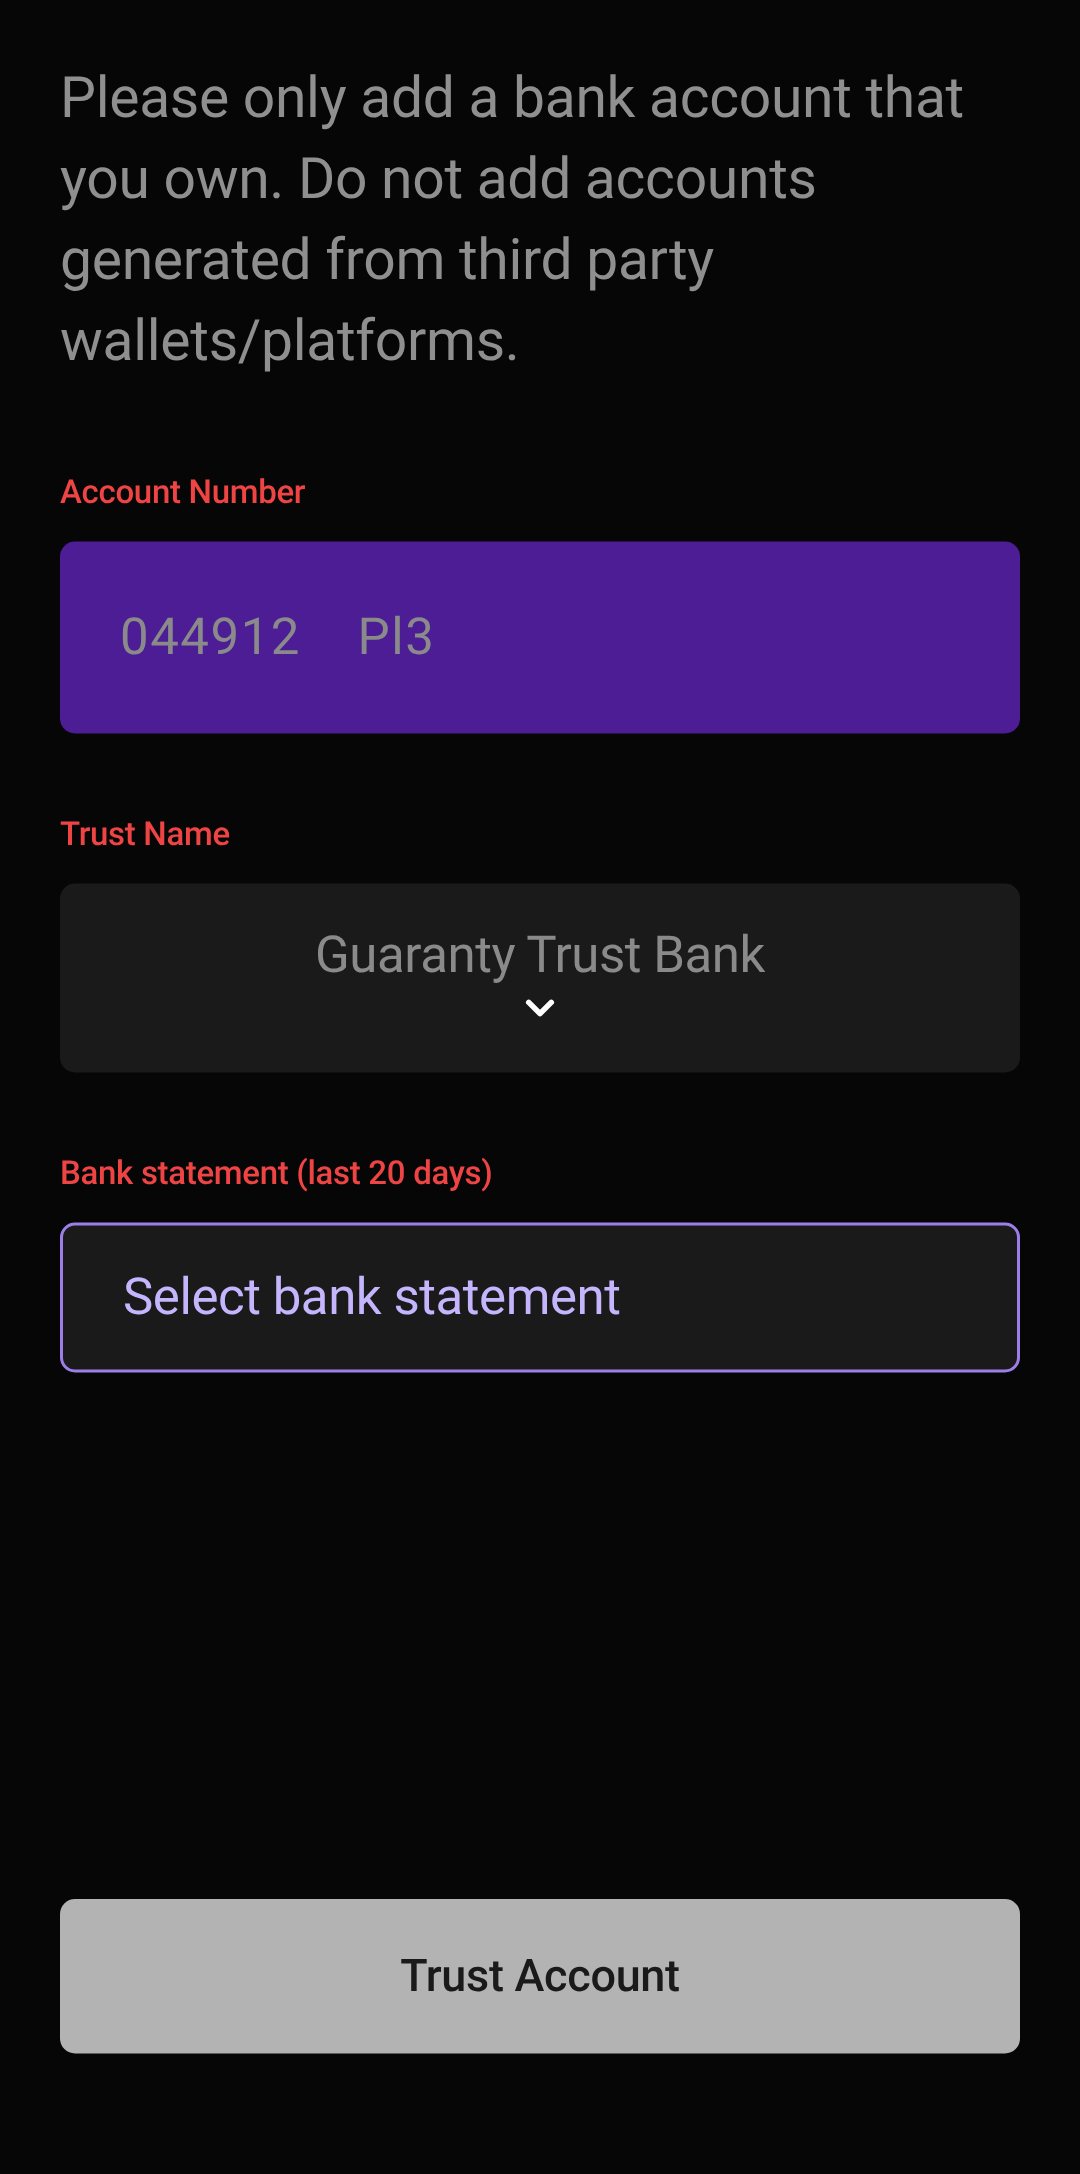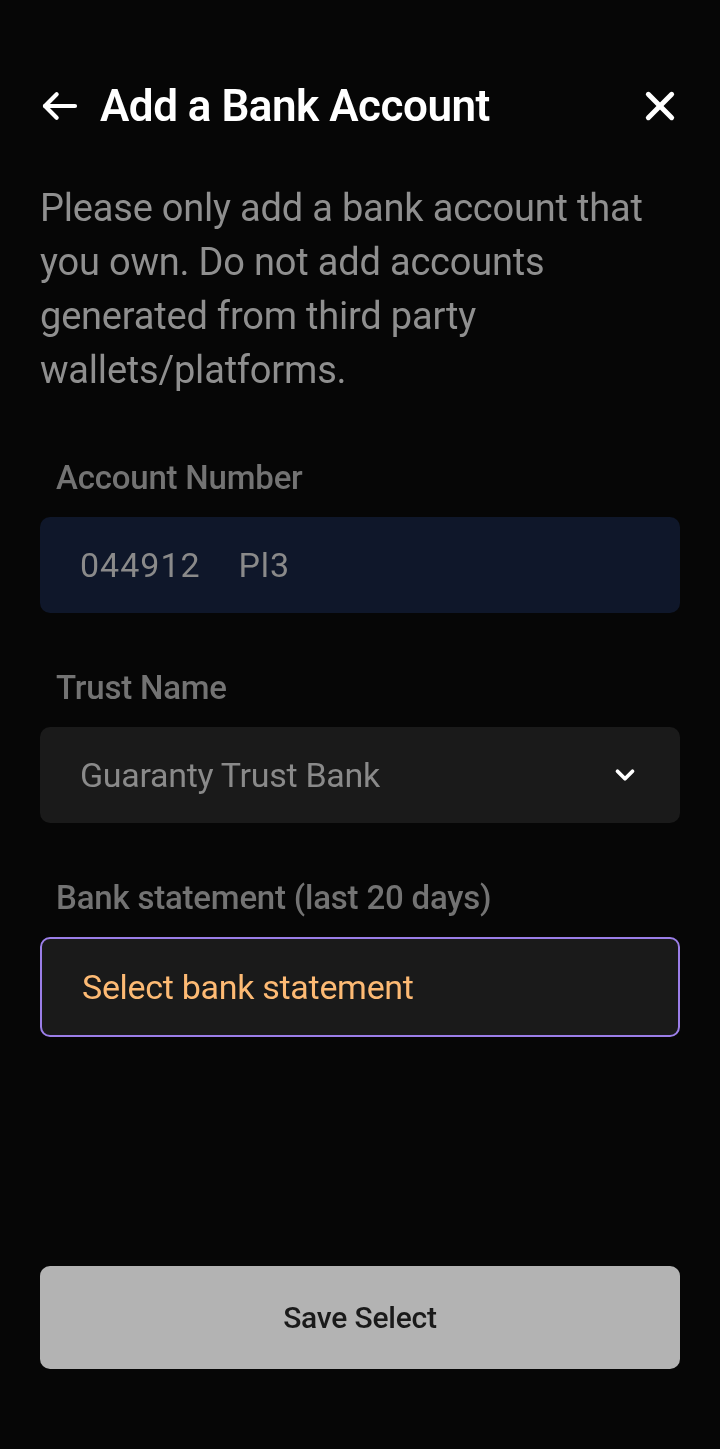--- a/index.html
+++ b/index.html
@@ -58,63 +58,63 @@
       font-size: 38px;
       color: #8f8f8f;
       line-height: 1.42;
       margin-bottom: 60px;
       letter-spacing: -0.2px;
     }
     .field-group {
       margin-bottom: 55px;
     }
     .field-label {
-      font-size: 33px;
+      font-size: 22px;
       font-weight: 500;
-      color: #737373;
+      color: #ef4444;
       margin-bottom: 20px;
       letter-spacing: -0.2px;
-      margin-left: 16px;
     }
     .input-field {
       width: 100%;
-      background: #0f172a;
+      background: #4c1d95;
       border: none;
       border-radius: 10px;
-      padding: 28px 40px;
+      padding: 44px 40px;
       font-size: 34px;
       color: #8a8a8a;
       font-family: inherit;
       letter-spacing: 1px;
     }
     .select-field {
       width: 100%;
       background: #1a1a1a;
       border: none;
       border-radius: 10px;
       padding: 28px 40px;
       font-size: 34px;
       color: #8a8a8a;
       display: flex;
       align-items: center;
       justify-content: space-between;
       cursor: pointer;
       letter-spacing: -0.3px;
+      flex-direction: column;
     }
     .chevron-icon {
       color: #ffffff;
     }
     .file-select-field {
       width: 100%;
       background: #1a1a1a;
       border: 2px solid #9b7ee8;
       border-radius: 10px;
       padding: 28px 40px;
       font-size: 34px;
-      color: #fdba74;
+      color: #c4b5fd;
       display: flex;
       align-items: center;
       cursor: pointer;
       letter-spacing: -0.3px;
     }
     .spacer {
       flex: 1;
     }
     .save-btn {
       width: 100%;
@@ -128,37 +128,20 @@
       cursor: pointer;
       font-family: inherit;
       margin-bottom: 40px;
       letter-spacing: -0.2px;
     }
   </style>
 </head>
 <body>
 
 <div class="container">
-  <div class="header">
-    <div class="header-left">
-      <div class="back-btn">
-        <svg width="40" height="40" viewBox="0 0 24 24" fill="none" stroke="currentColor" stroke-width="2.5" stroke-linecap="round" stroke-linejoin="round">
-          <line x1="21" y1="12" x2="3" y2="12"></line>
-          <polyline points="10 19 3 12 10 5"></polyline>
-        </svg>
-      </div>
-      <h1 class="title">Add a Bank Account</h1>
-    </div>
-    <div class="close-btn">
-      <svg width="40" height="40" viewBox="0 0 24 24" fill="none" stroke="currentColor" stroke-width="3" stroke-linecap="round" stroke-linejoin="round">
-        <line x1="19" y1="5" x2="5" y2="19"></line>
-        <line x1="5" y1="5" x2="19" y2="19"></line>
-      </svg>
-    </div>
-  </div>
 
   <p class="description">Please only add a bank account that you own. Do not add accounts generated from third party wallets/platforms.</p>
 
   <div class="field-group">
     <div class="field-label">Account Number</div>
     <input type="text" class="input-field" value="044912    Pl3" style="">
   </div>
 
   <div class="field-group">
     <div class="field-label">Trust Name</div>
@@ -172,14 +155,14 @@
 
   <div class="field-group">
     <div class="field-label">Bank statement (last 20 days)</div>
     <div class="file-select-field">
       <span>Select bank statement</span>
     </div>
   </div>
 
   <div class="spacer"></div>
 
-  <button class="save-btn">Save Select</button>
+  <button class="save-btn">Trust Account</button>
 </div>
 
 </body></html>

